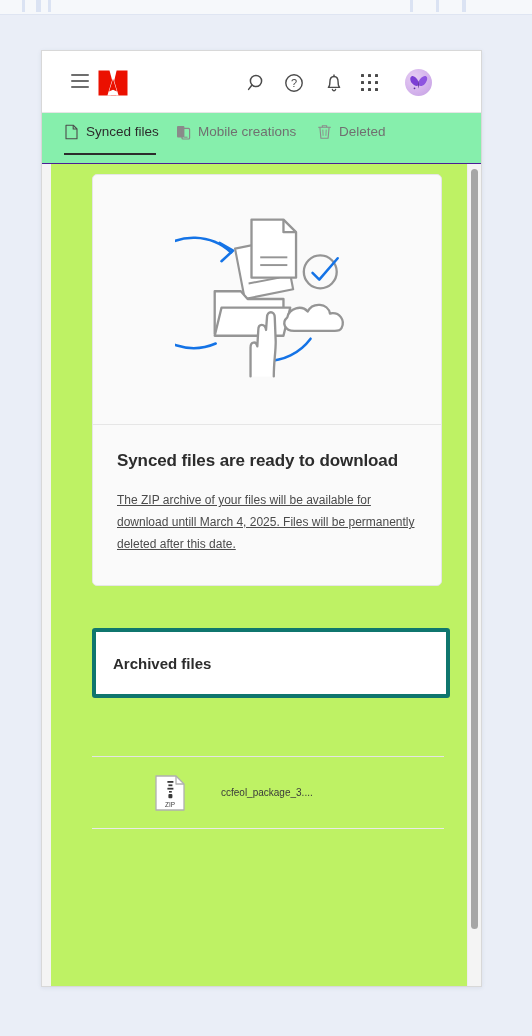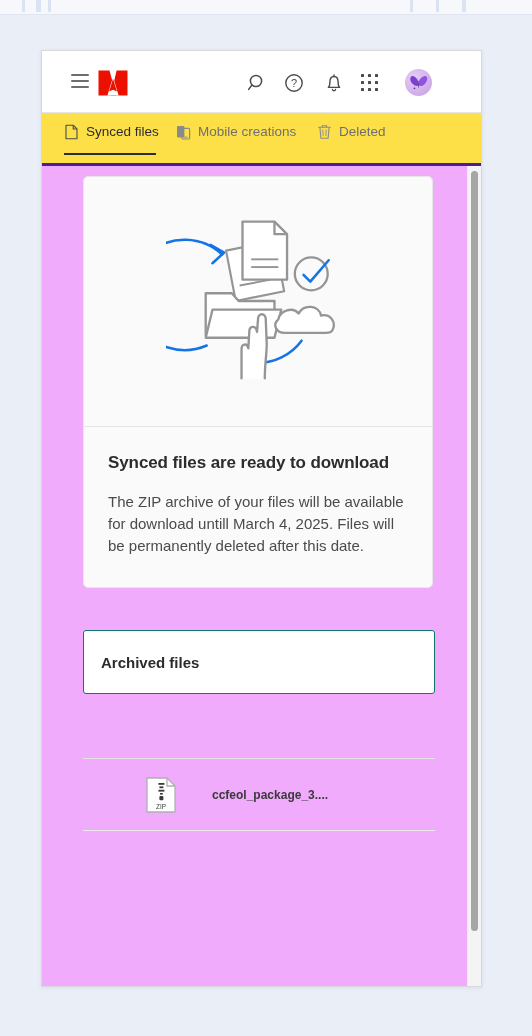--- a/index.html
+++ b/index.html
@@ -86,22 +86,22 @@
     overflow: hidden;
     cursor: pointer;
   }
   .dot { width: 3.2px; height: 3.2px; background: #4b4b4b; border-radius: 0.6px; }
   #apps-grid-icon .grid-row { display: flex; gap: 3.6px; margin-bottom: 3.6px; }
 
   
   #tab-bar {
     position: relative;
     height: 50px;
-    background: #fde047;
-    border-bottom: 3px solid #4c1d95;
+    background: #86efac;
+    border-bottom: 1px solid #4c1d95;
   }
   .tab {
     position: absolute;
     top: 10px;
     height: 38px;
     display: flex;
     align-items: flex-start;
     gap: 7px;
     cursor: pointer;
   }
@@ -120,22 +120,23 @@
     left: 0; top: 30px;
     height: 2px;
     background: #2c2c2c;
   }
   .tab-icon { width: 15px; height: 16px; flex: none; margin-top: 1px; }
 
   
   #content-scroll {
     position: relative;
     height: 822px;
-    background: #f0abfc;
+    background: #bef264;
     overflow: hidden;
+    margin-left: 9px;
   }
   #scroll-track {
     position: absolute;
     right: 0; top: 0;
     width: 13px; height: 822px;
     background: #f4f4f4;
     border-left: 1px solid #eeeeee;
   }
   #scroll-thumb {
     position: absolute;
@@ -167,34 +168,35 @@
   }
   #hero-text-area { padding: 26px 24px 30px 24px; }
   #hero-title {
     font-size: 17px;
     font-weight: bold;
     color: #2c2c2c;
     margin: 0 0 18px 0;
     letter-spacing: -0.1px;
   }
   #hero-body {
-    font-size: 15px;
+    font-size: 12px;
     color: #4b4b4b;
     line-height: 22px;
     margin: 0;
+    text-decoration: underline;
   }
 
   
   #archived-card {
     position: absolute;
     left: 41px; top: 464px;
     width: 350px;
     height: 62px;
     background: #ffffff;
-    border: 1px solid #0f766e;
+    border: 4px solid #0f766e;
     border-radius: 3px;
     display: flex;
     align-items: center;
   }
   #archived-title {
     font-size: 15px;
     font-weight: bold;
     color: #2c2c2c;
     padding-left: 17px;
   }
@@ -213,24 +215,23 @@
     border-bottom: 1px solid #e9e9e9;
     cursor: pointer;
   }
   .zip-icon-wrap {
     width: 34px; height: 38px;
     margin-left: 61px;
     flex: none;
   }
   .file-name {
     margin-left: 34px;
-    font-size: 12px;
+    font-size: 10px;
     color: #3a3a3a;
     white-space: nowrap;
-    font-weight: bold;
   }
 </style>
 </head>
 <body>
 
 <div id="chrome-strip">
   <div class="chrome-tick" style="left:22px;width:3px;"></div>
   <div class="chrome-tick" style="left:36px;width:5px;"></div>
   <div class="chrome-tick" style="left:48px;width:3px;"></div>
   <div class="chrome-tick" style="left:410px;width:3px;"></div>

